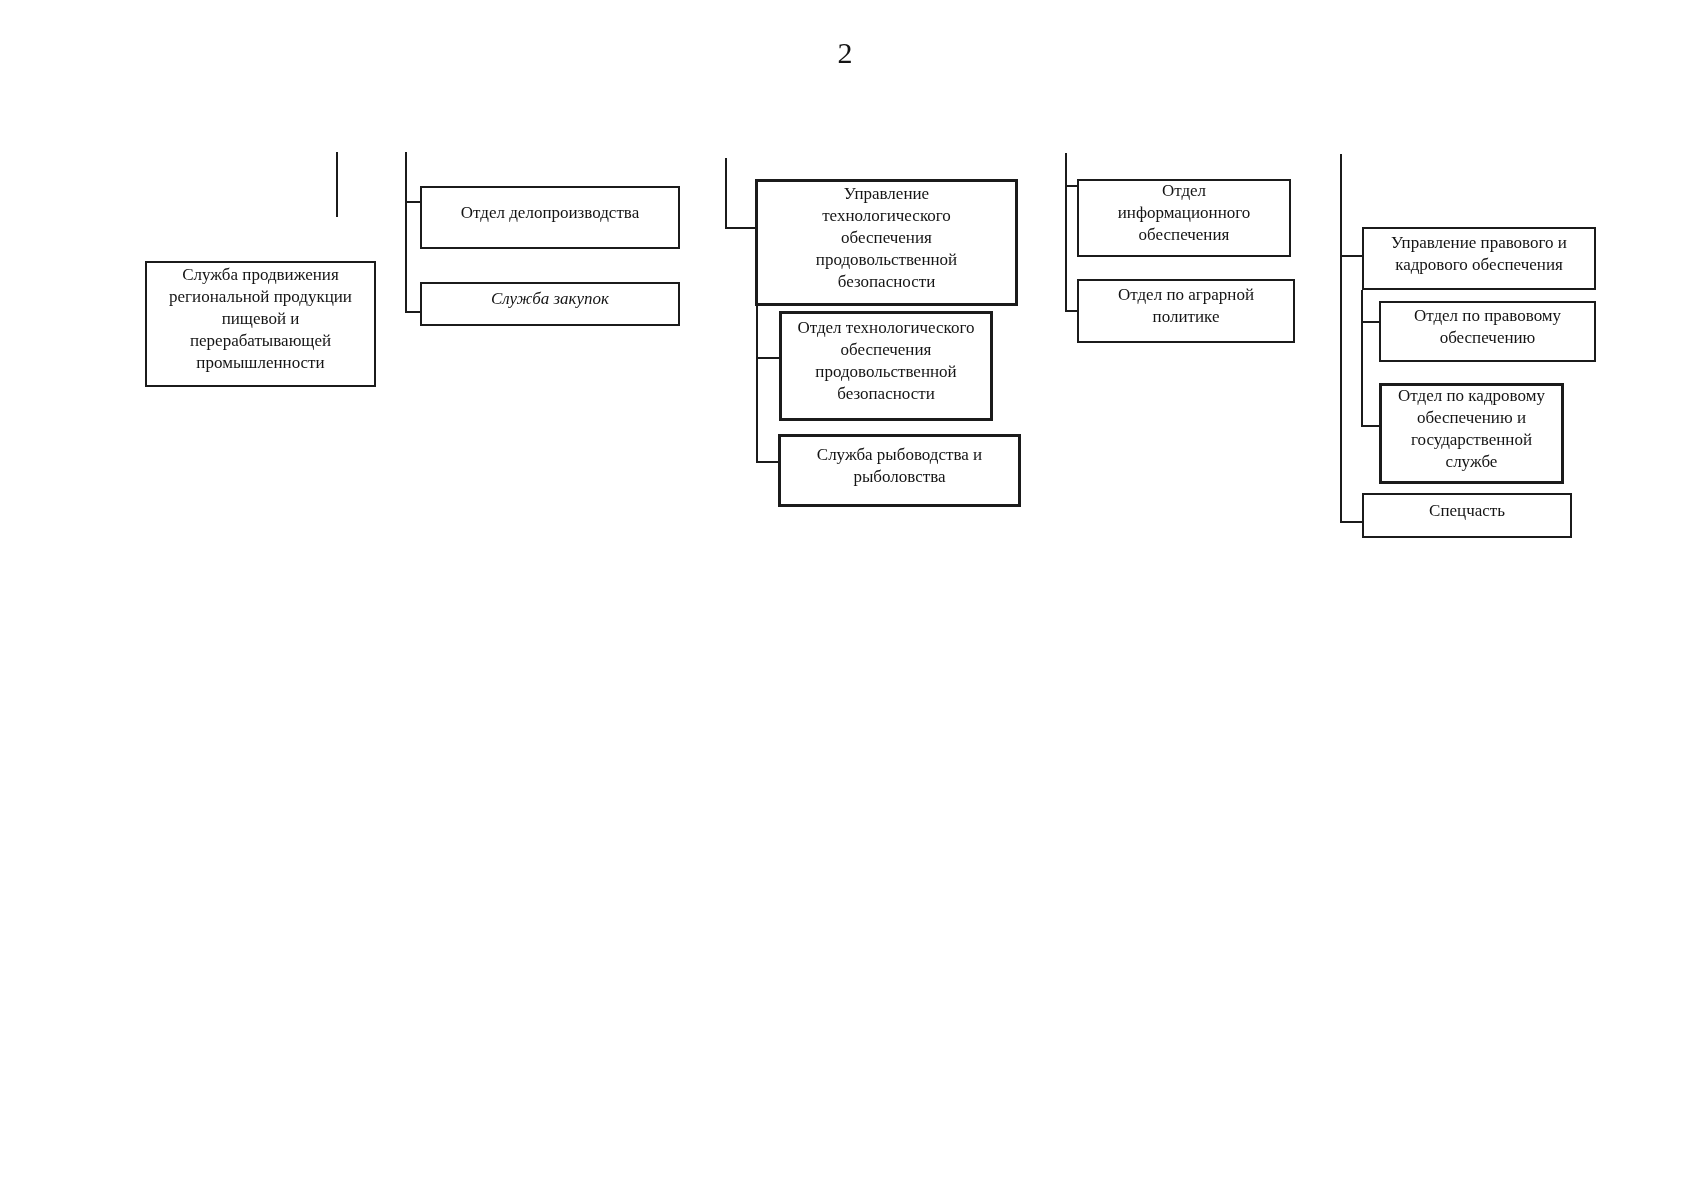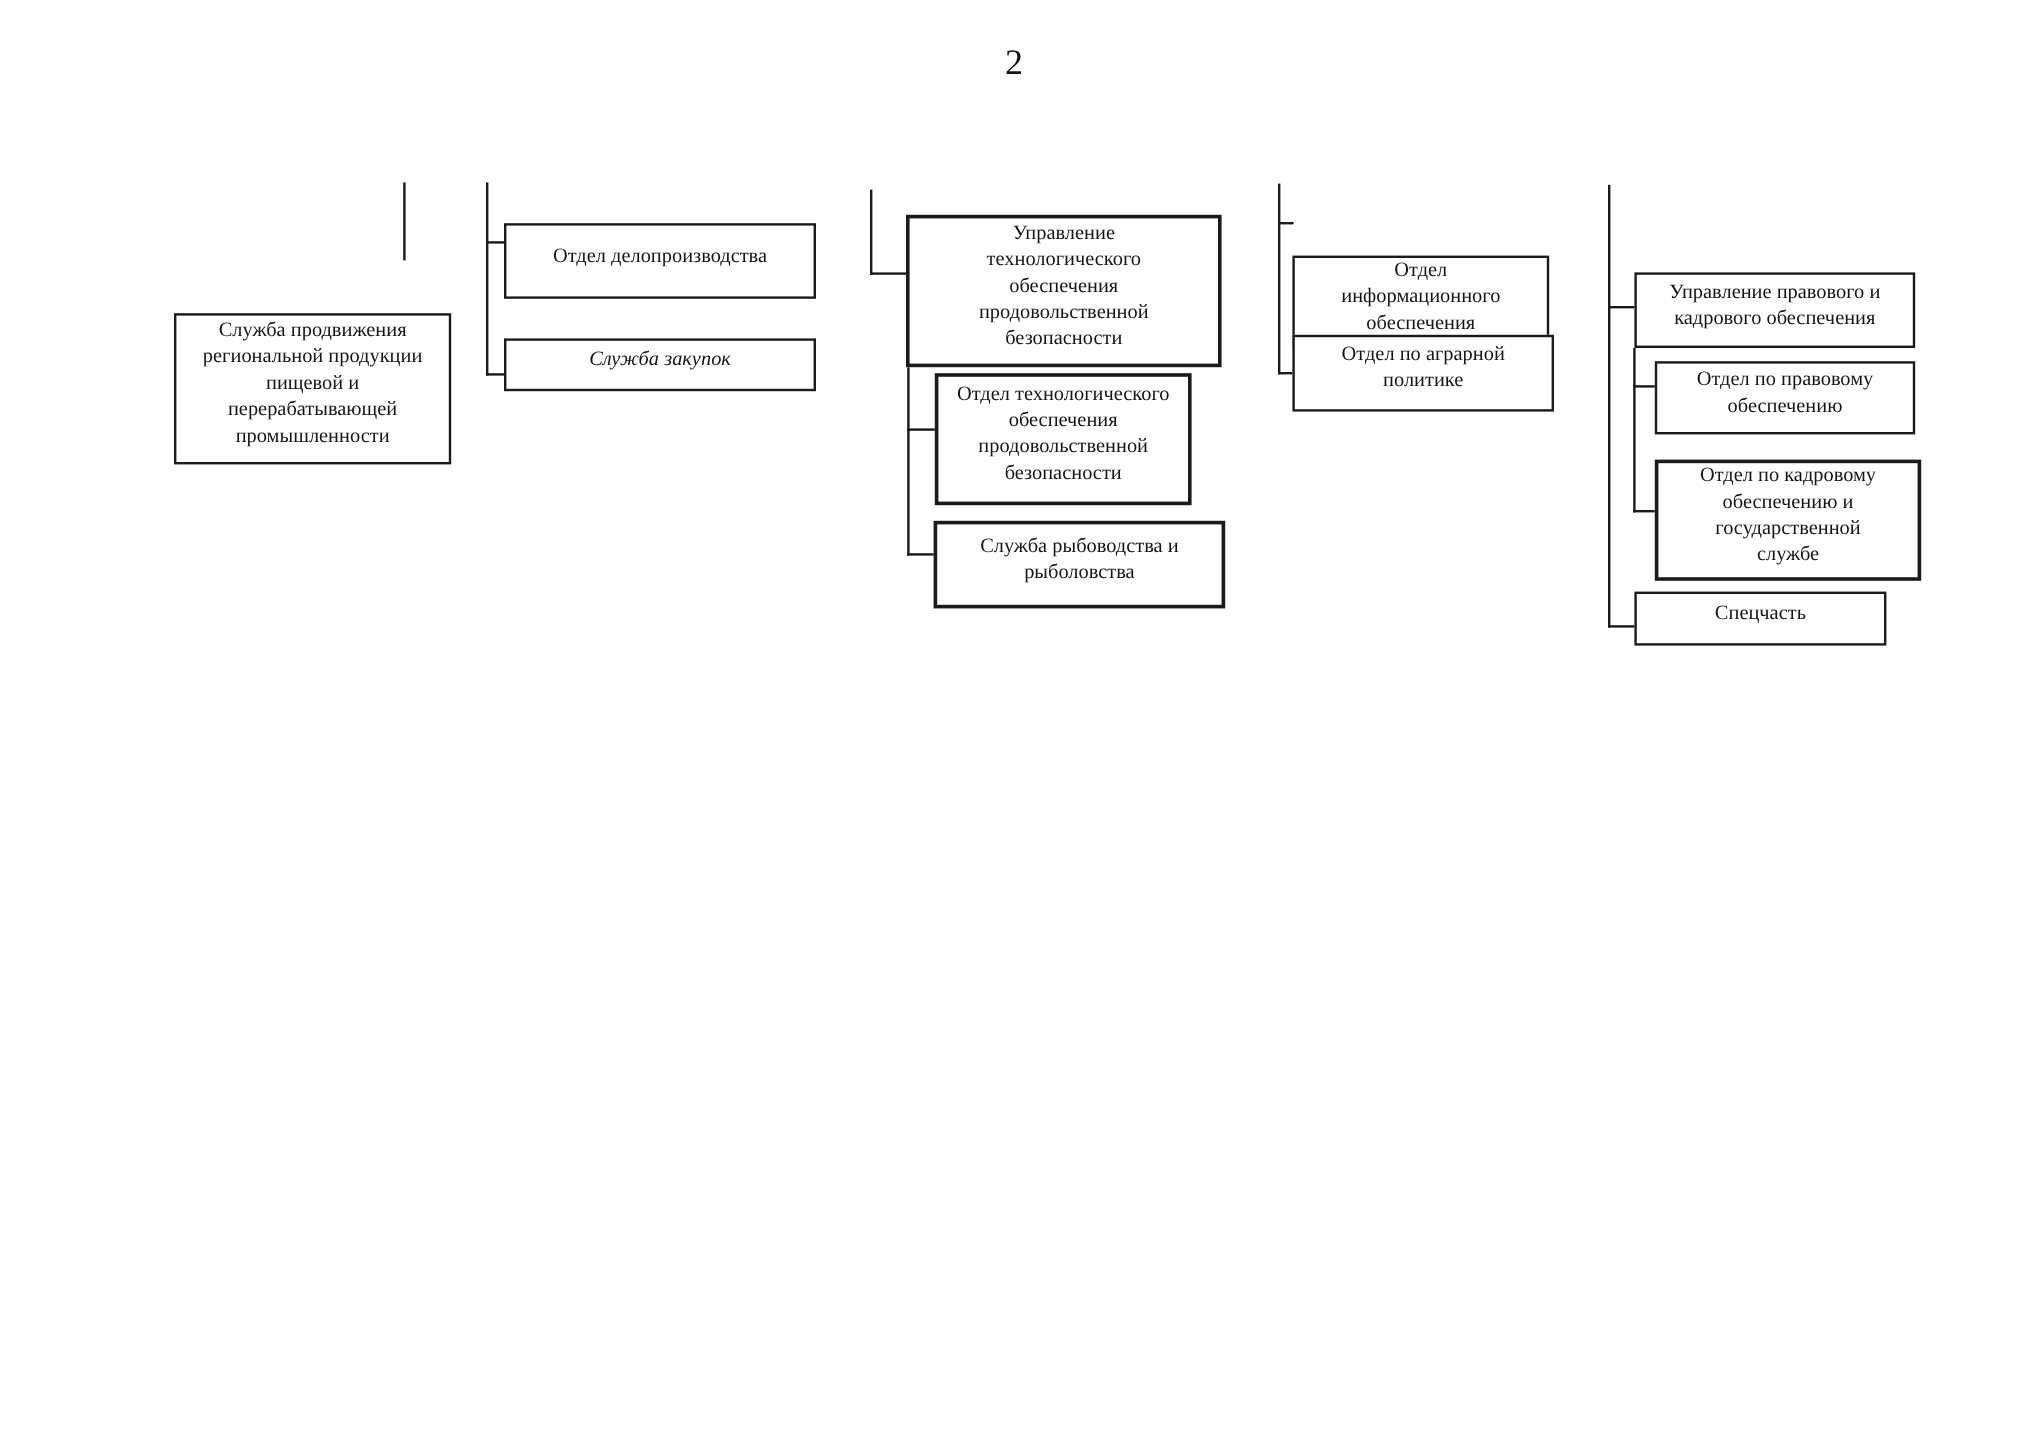--- a/index.html
+++ b/index.html
@@ -89,21 +89,21 @@
   </div>
   <div class="box thick" style="left:778px; top:434px; width:243px; height:73px;">
     <span class="lbl">Служба рыбоводства и
 рыболовства</span>
   </div>
 
   <div class="vline" style="left:1065px; top:153px; height:159px;"></div>
   <div class="hline" style="left:1065px; top:185px; width:13px;"></div>
   <div class="hline" style="left:1065px; top:310px; width:13px;"></div>
 
-  <div class="box" style="left:1077px; top:179px; width:214px; height:78px;margin-top:34px;">
+  <div class="box" style="left:1077px; top:179px; width:214px; height:78px;">
     <span class="lbl">Отдел
 информационного
 обеспечения</span>
   </div>
   <div class="box" style="left:1077px; top:279px; width:218px; height:64px;">
     <span class="lbl">Отдел по аграрной
 политике</span>
   </div>
 
   <div class="vline" style="left:1340px; top:154px; height:369px;"></div>
@@ -114,21 +114,21 @@
   <div class="hline" style="left:1340px; top:521px; width:23px;"></div>
 
   <div class="box" style="left:1362px; top:227px; width:234px; height:63px;">
     <span class="lbl">Управление правового и
 кадрового обеспечения</span>
   </div>
   <div class="box" style="left:1379px; top:301px; width:217px; height:61px;">
     <span class="lbl">Отдел по правовому
 обеспечению</span>
   </div>
-  <div class="box thick" style="left:1379px; top:383px; width:222px; height:101px;">
+  <div class="box thick" style="left:1379px; top:383px; width:185px; height:101px;">
     <span class="lbl">Отдел по кадровому
 обеспечению и
 государственной
 службе</span>
   </div>
   <div class="box" style="left:1362px; top:493px; width:210px; height:45px;">
     <span class="lbl">Спецчасть</span>
   </div>
 
 </div>

